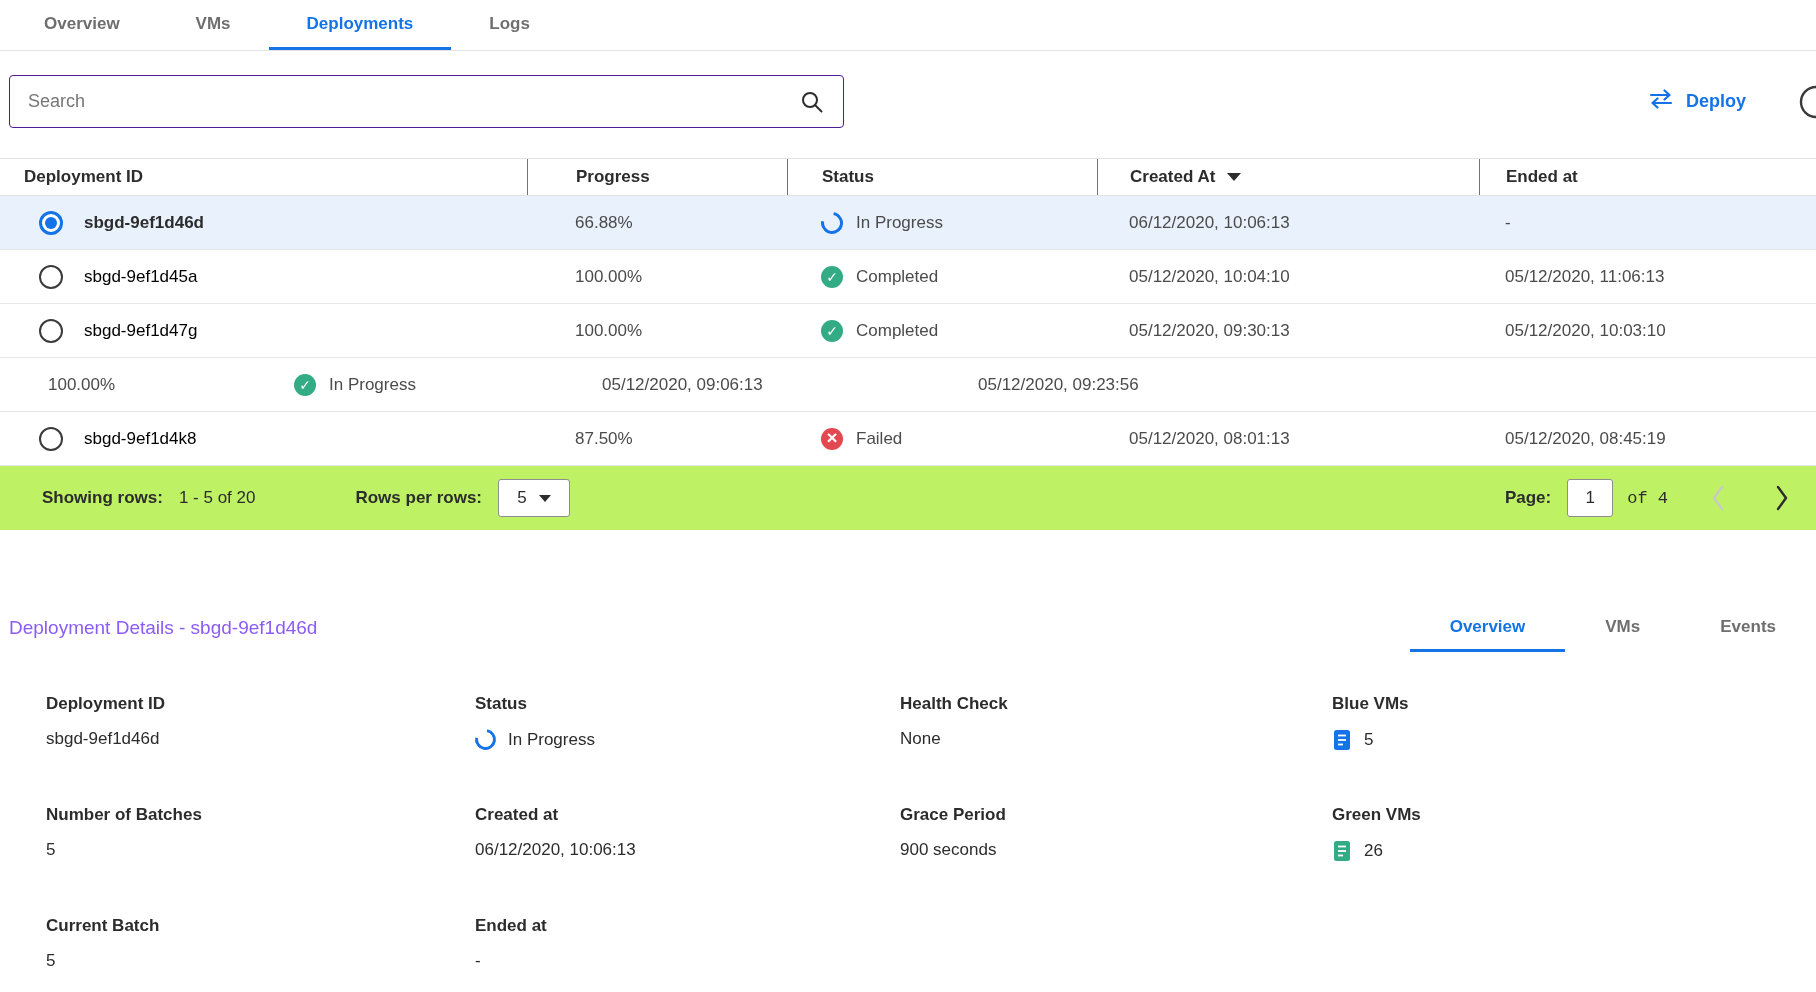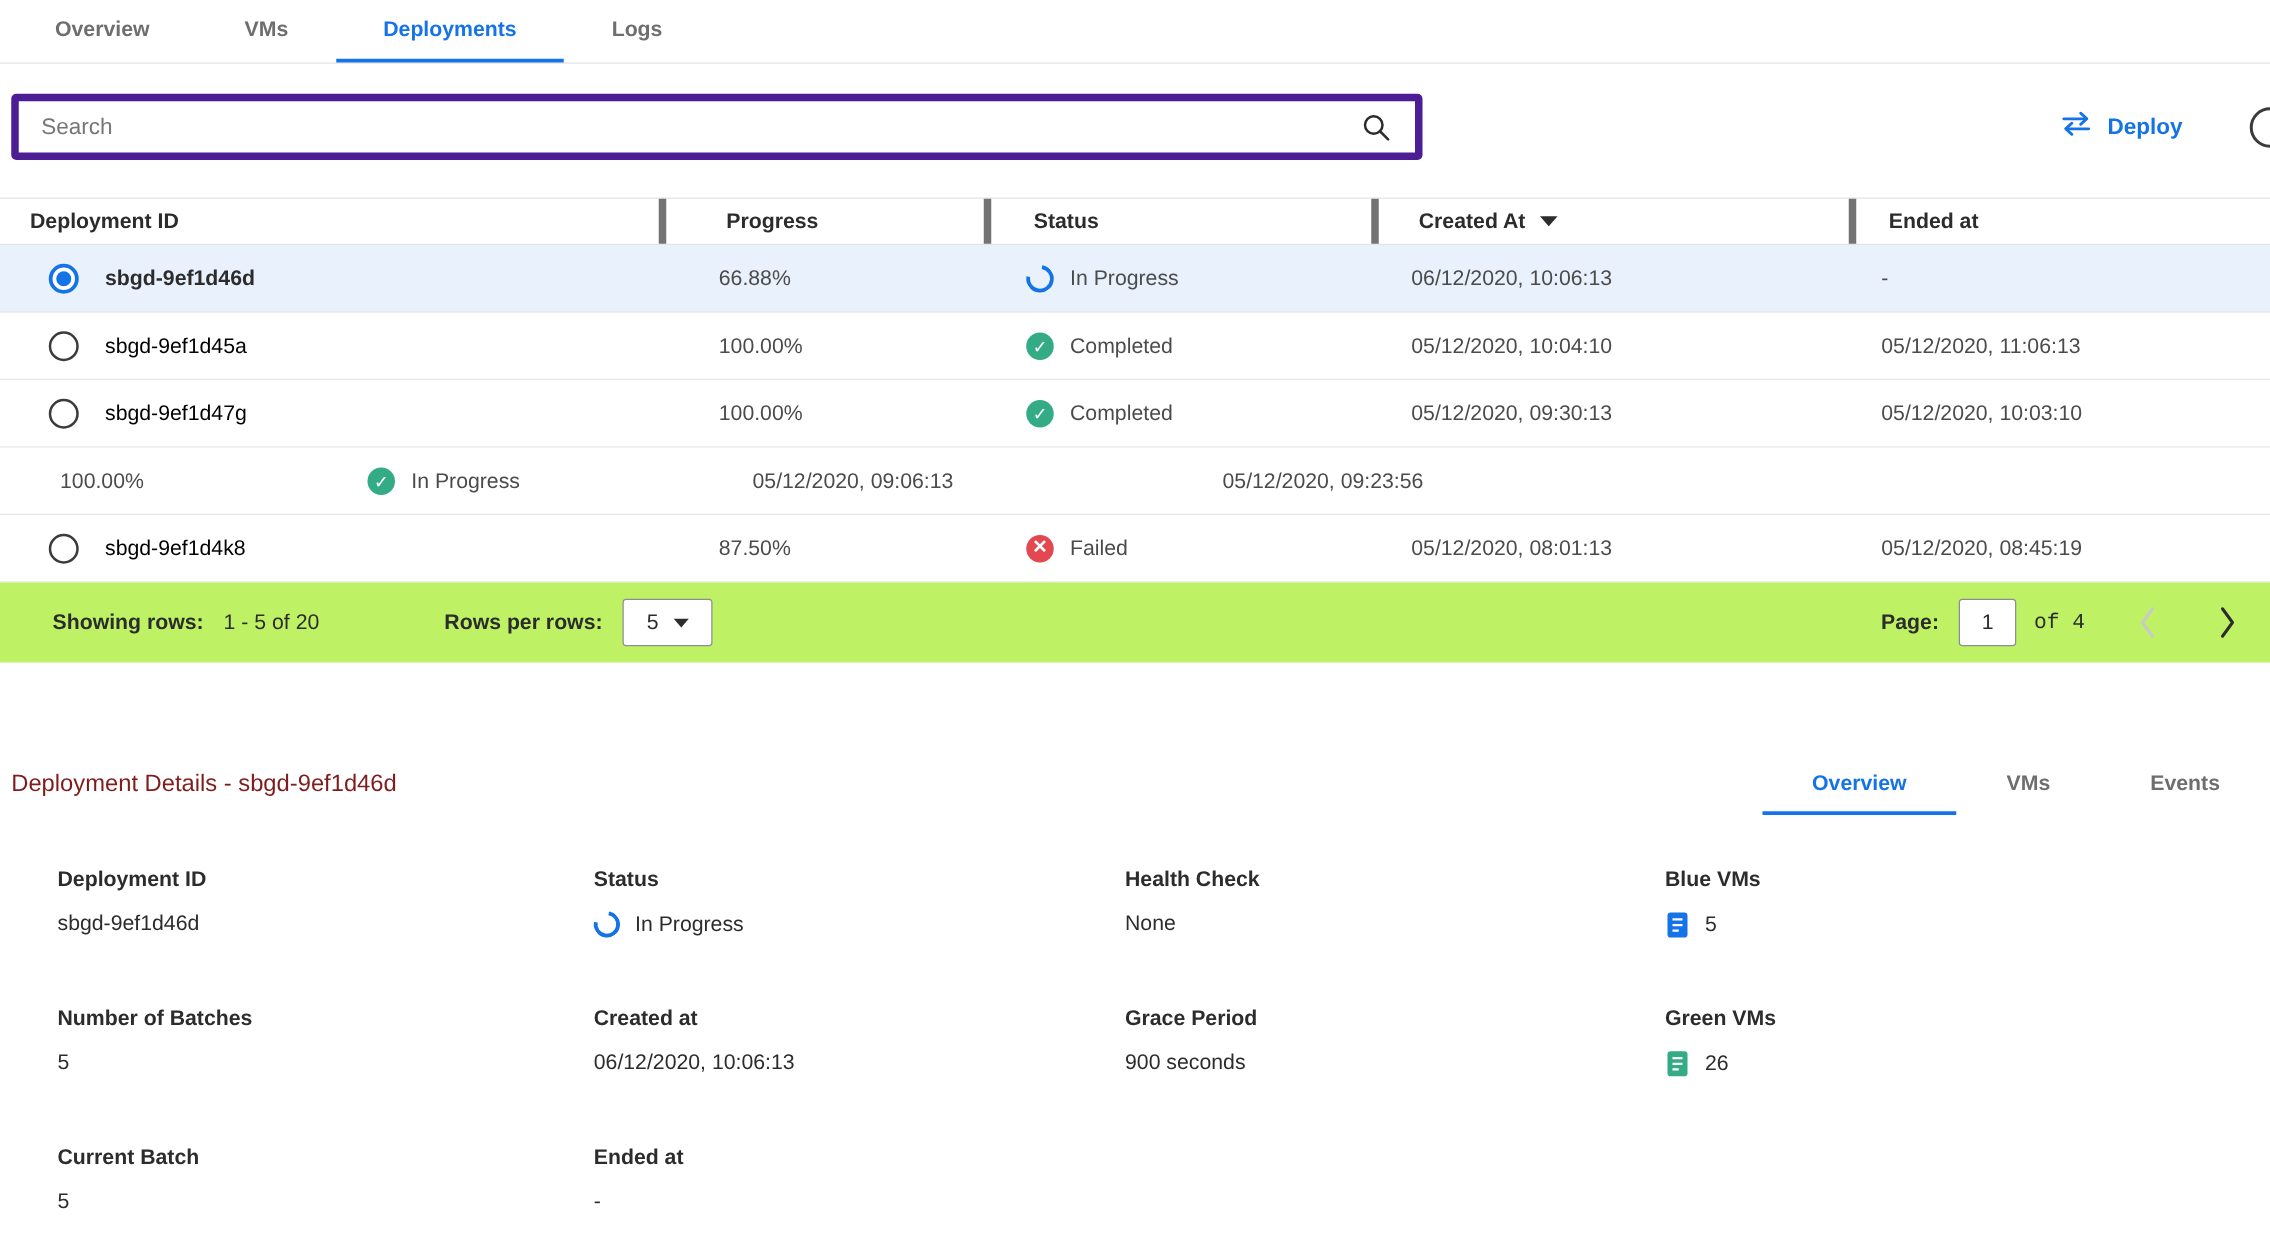--- a/index.html
+++ b/index.html
@@ -7,32 +7,32 @@
   body { font-family:"Liberation Sans","DejaVu Sans",sans-serif; color:#2c2c2c; }
   .page { position:relative; width:1816px; height:992px; background:#fff; overflow:hidden; }
 
   
   .tabs { display:flex; align-items:stretch; height:51px; border-bottom:1px solid #e3e3e3; padding-left:6px; }
   .tab { display:flex; align-items:center; padding:0 38px; font-size:17px; font-weight:700; color:#6e6e6e; border-bottom:3px solid transparent; cursor:pointer; }
   .tab.active { color:#1473e6; border-bottom-color:#1473e6; }
 
   
   .toolbar { position:relative; display:flex; align-items:center; margin-top:24px; padding:0 0 0 9px; height:53px; }
-  .search-box { display:flex; align-items:center; width:1129px; height:53px; border:6px solid #4c1d95; border-radius:4px; padding:4px 18px; background:#fff; }
+  .search-box { display:flex; align-items:center; width:835px; height:53px; border:1px solid #4c1d95; border-radius:4px; padding:4px 18px; background:#fff; }
   .search-box input { flex:1; border:none; outline:none; font-size:18px; color:#2c2c2c; font-family:inherit; background:transparent; }
   .search-box input::placeholder { color:#767676; }
   .search-icon svg { display:block; }
   .deploy-btn { display:flex; align-items:center; gap:12px; margin-left:auto; margin-right:70px; background:none; border:none; color:#1473e6; font-size:18px; font-weight:700; font-family:inherit; cursor:pointer; }
   .refresh-partial { position:absolute; right:-19px; top:50%; transform:translateY(-50%); width:38px; height:38px; }
 
   
   .table { margin-top:30px; }
   .thead { display:flex; align-items:stretch; height:38px; border-top:1px solid #e3e3e3; border-bottom:1px solid #e3e3e3; }
   .th { display:flex; align-items:center; font-size:17px; font-weight:700; color:#2c2c2c; }
-  .th + .th { border-left:6px solid #737373; }
+  .th + .th { border-left:1px solid #737373; }
   .c1 { width:527px; padding-left:24px; }
   .c2 { width:260px; padding-left:48px; }
   .c3 { width:310px; padding-left:34px; }
   .c4 { width:382px; padding-left:32px; }
   .c5 { flex:1; padding-left:26px; }
   .sort-caret { width:0; height:0; border-left:7px solid transparent; border-right:7px solid transparent; border-top:8px solid #2c2c2c; margin-left:12px; }
 
   .trow { display:flex; align-items:center; height:54px; border-bottom:1px solid #e7e7e7; font-size:17px; color:#4b4b4b; cursor:pointer; }
   .trow.selected { background:#e9f1fd; }
   .trow .c1 { display:flex; align-items:center; padding-left:39px; }
@@ -60,21 +60,21 @@
   .select-caret { width:0; height:0; border-left:6px solid transparent; border-right:6px solid transparent; border-top:7px solid #2c2c2c; }
   .foot-right { display:flex; align-items:center; margin-left:auto; }
   .page-input { width:46px; height:38px; margin-left:16px; border:1px solid #8e8e8e; border-radius:3px; text-align:center; font-size:17px; font-family:inherit; color:#2c2c2c; background:#fff; }
   .page-total { margin-left:14px;font-family:Liberation Mono, monospace; }
   .chev { background:none; border:none; cursor:pointer; padding:0; display:flex; align-items:center; }
   .chev.prev { color:#c9c9c9; margin-left:42px; }
   .chev.next { color:#2c2c2c; margin-left:50px; }
 
   
   .details-header { display:flex; align-items:center; margin-top:74px; padding-left:9px; }
-  .details-title { font-size:19px; font-weight:400; color:#7f1d1d; }
+  .details-title { font-size:19px; font-weight:400; color:#8b5cf6; }
   .details-tabs { display:flex; margin-left:auto; height:48px; }
   .dtab { display:flex; align-items:center; padding:0 40px; font-size:17px; font-weight:700; color:#6e6e6e; border-bottom:3px solid transparent; cursor:pointer; }
   .dtab.active { color:#1473e6; border-bottom-color:#1473e6; }
 
   .details-grid { display:grid; grid-template-columns:429px 425px 432px 1fr; row-gap:54px; margin-top:42px; padding-left:46px; }
   .f-label { font-size:17px; font-weight:700; color:#2c2c2c; }
   .f-value { display:flex; align-items:center; gap:12px; margin-top:15px; font-size:17px; color:#2c2c2c; }
   .spinner { width:21px; height:21px; border-radius:50%; border:3px solid #1473e6; border-top-color:transparent; transform:rotate(-35deg); flex:none; }
   .vm-icon svg { display:block; }
 </style>

